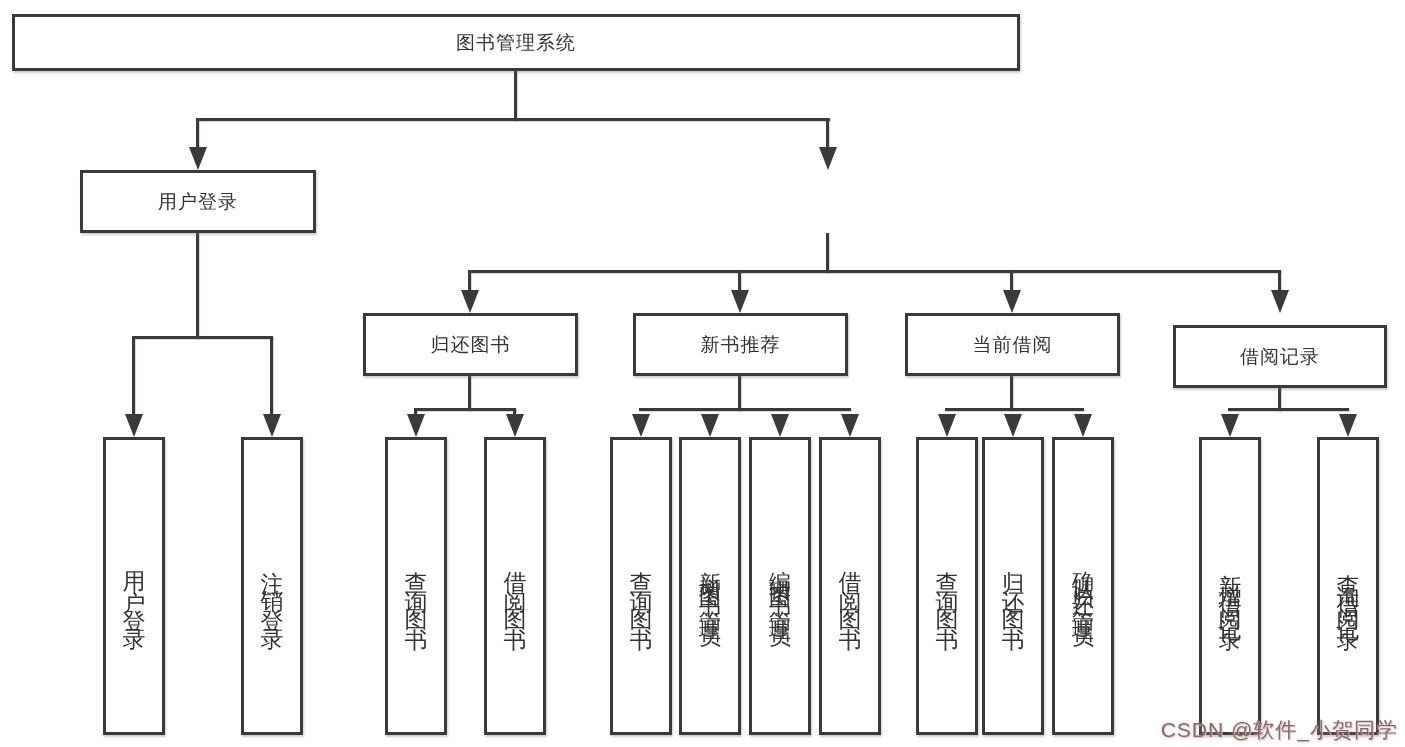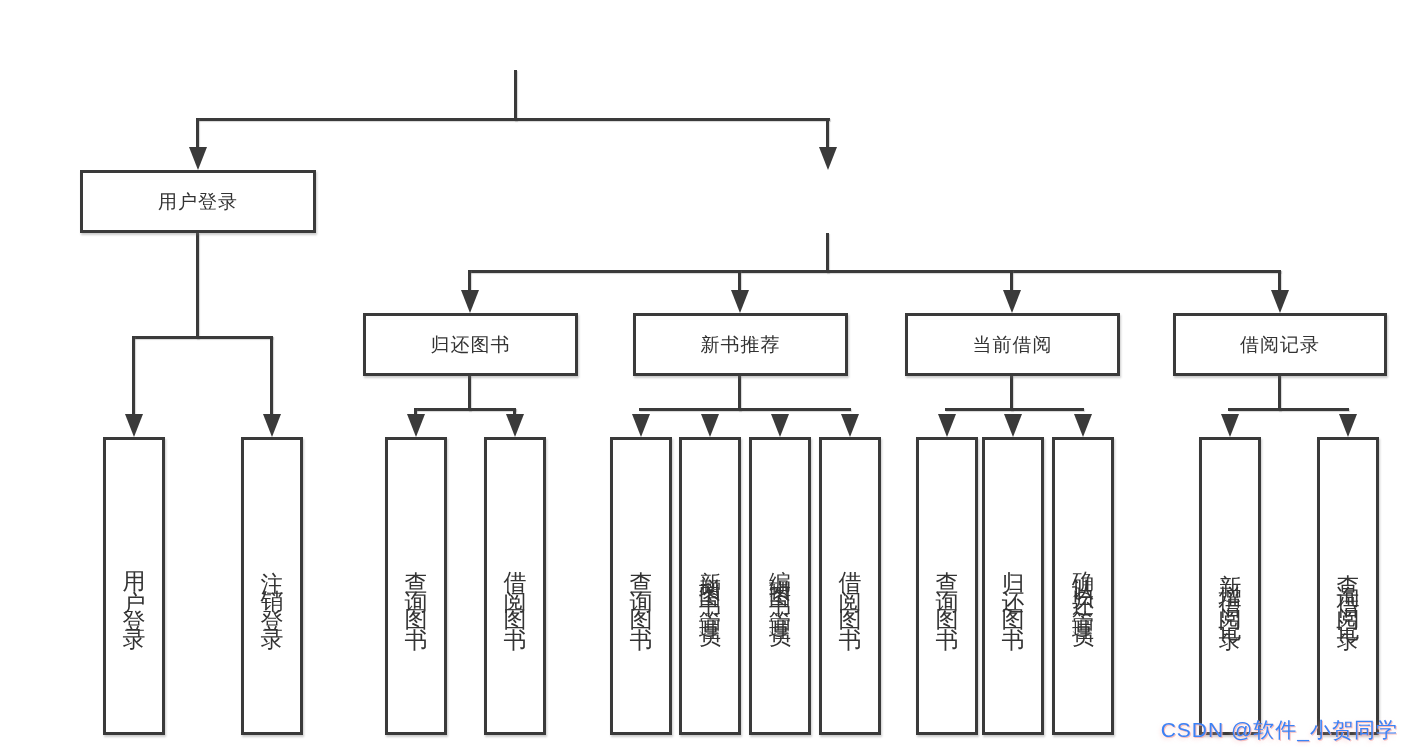--- a/index.html
+++ b/index.html
@@ -33,21 +33,21 @@
   .v9{font-size:22px;letter-spacing:8px;padding-top:5px;}
 
   
   .n-root{left:12px;top:14px;width:1008px;height:57px;}
   .n-login{left:80px;top:170px;width:236px;height:63px;}
   .n-manage{left:710px;top:170px;width:237px;height:63px;}
   .n-l3{top:313px;width:215px;height:63px;}
   .n-recommend{left:363px;}
   .n-borrow{left:633px;}
   .n-current{left:905px;}
-  .n-records{left:1173px;width:214px;}
+  .n-records{left:1173px;width:214px;margin-top:12px;}
   .leaf{top:437px;width:62px;height:298px;}
   .l-a1{left:103px;} .l-a2{left:241px;}
   .l-b1{left:385px;} .l-b2{left:484px;}
   .l-c1{left:610px;} .l-c2{left:679px;} .l-c3{left:749px;} .l-c4{left:819px;}
   .l-d1{left:916px;} .l-d2{left:982px;} .l-d3{left:1052px;}
   .l-e1{left:1199px;} .l-e2{left:1317px;}
 
   
   .cl{position:absolute;background:#3a3a3a;box-shadow:1px 1px 1px rgba(120,120,120,.3);}
   .arr{
@@ -55,21 +55,21 @@
     border-left:9px solid transparent;
     border-right:9px solid transparent;
     border-top:23px solid #3a3a3a;
   }
 
   
   .watermark{
     position:absolute;
     right:7px;top:716px;
     font-size:21px;
-    color:#3b82f6;
+    color:#737373;
     letter-spacing:1px;
     white-space:nowrap;
     text-shadow:1px 1px 0 rgba(244,180,180,.85), -1px 2px 4px rgba(248,190,190,.6);
     z-index:5;
   }
 </style>
 </head>
 <body>
 
 <div id="canvas">
@@ -117,20 +117,23 @@
   <div class="cl" style="left:945px;top:408px;width:139px;height:3px;"></div>
   <div class="arr" style="left:938px;top:414px;"></div>
   <div class="arr" style="left:1004px;top:414px;"></div>
   <div class="arr" style="left:1074px;top:414px;"></div>
 
   <div class="cl" style="left:1278px;top:375px;width:3px;height:36px;"></div>
   <div class="cl" style="left:1228px;top:408px;width:121px;height:3px;"></div>
   <div class="arr" style="left:1221px;top:414px;"></div>
   <div class="arr" style="left:1339px;top:414px;"></div>
 
+  <div class="node n-root">
+    <span class="hlabel">图书管理系统</span>
+  </div>
 
   <div class="node n-login">
     <span class="hlabel">用户登录</span>
   </div>
 
   <div class="node n-l3 n-recommend">
     <span class="hlabel">归还图书</span>
   </div>
   <div class="node n-l3 n-borrow">
     <span class="hlabel">新书推荐</span>

